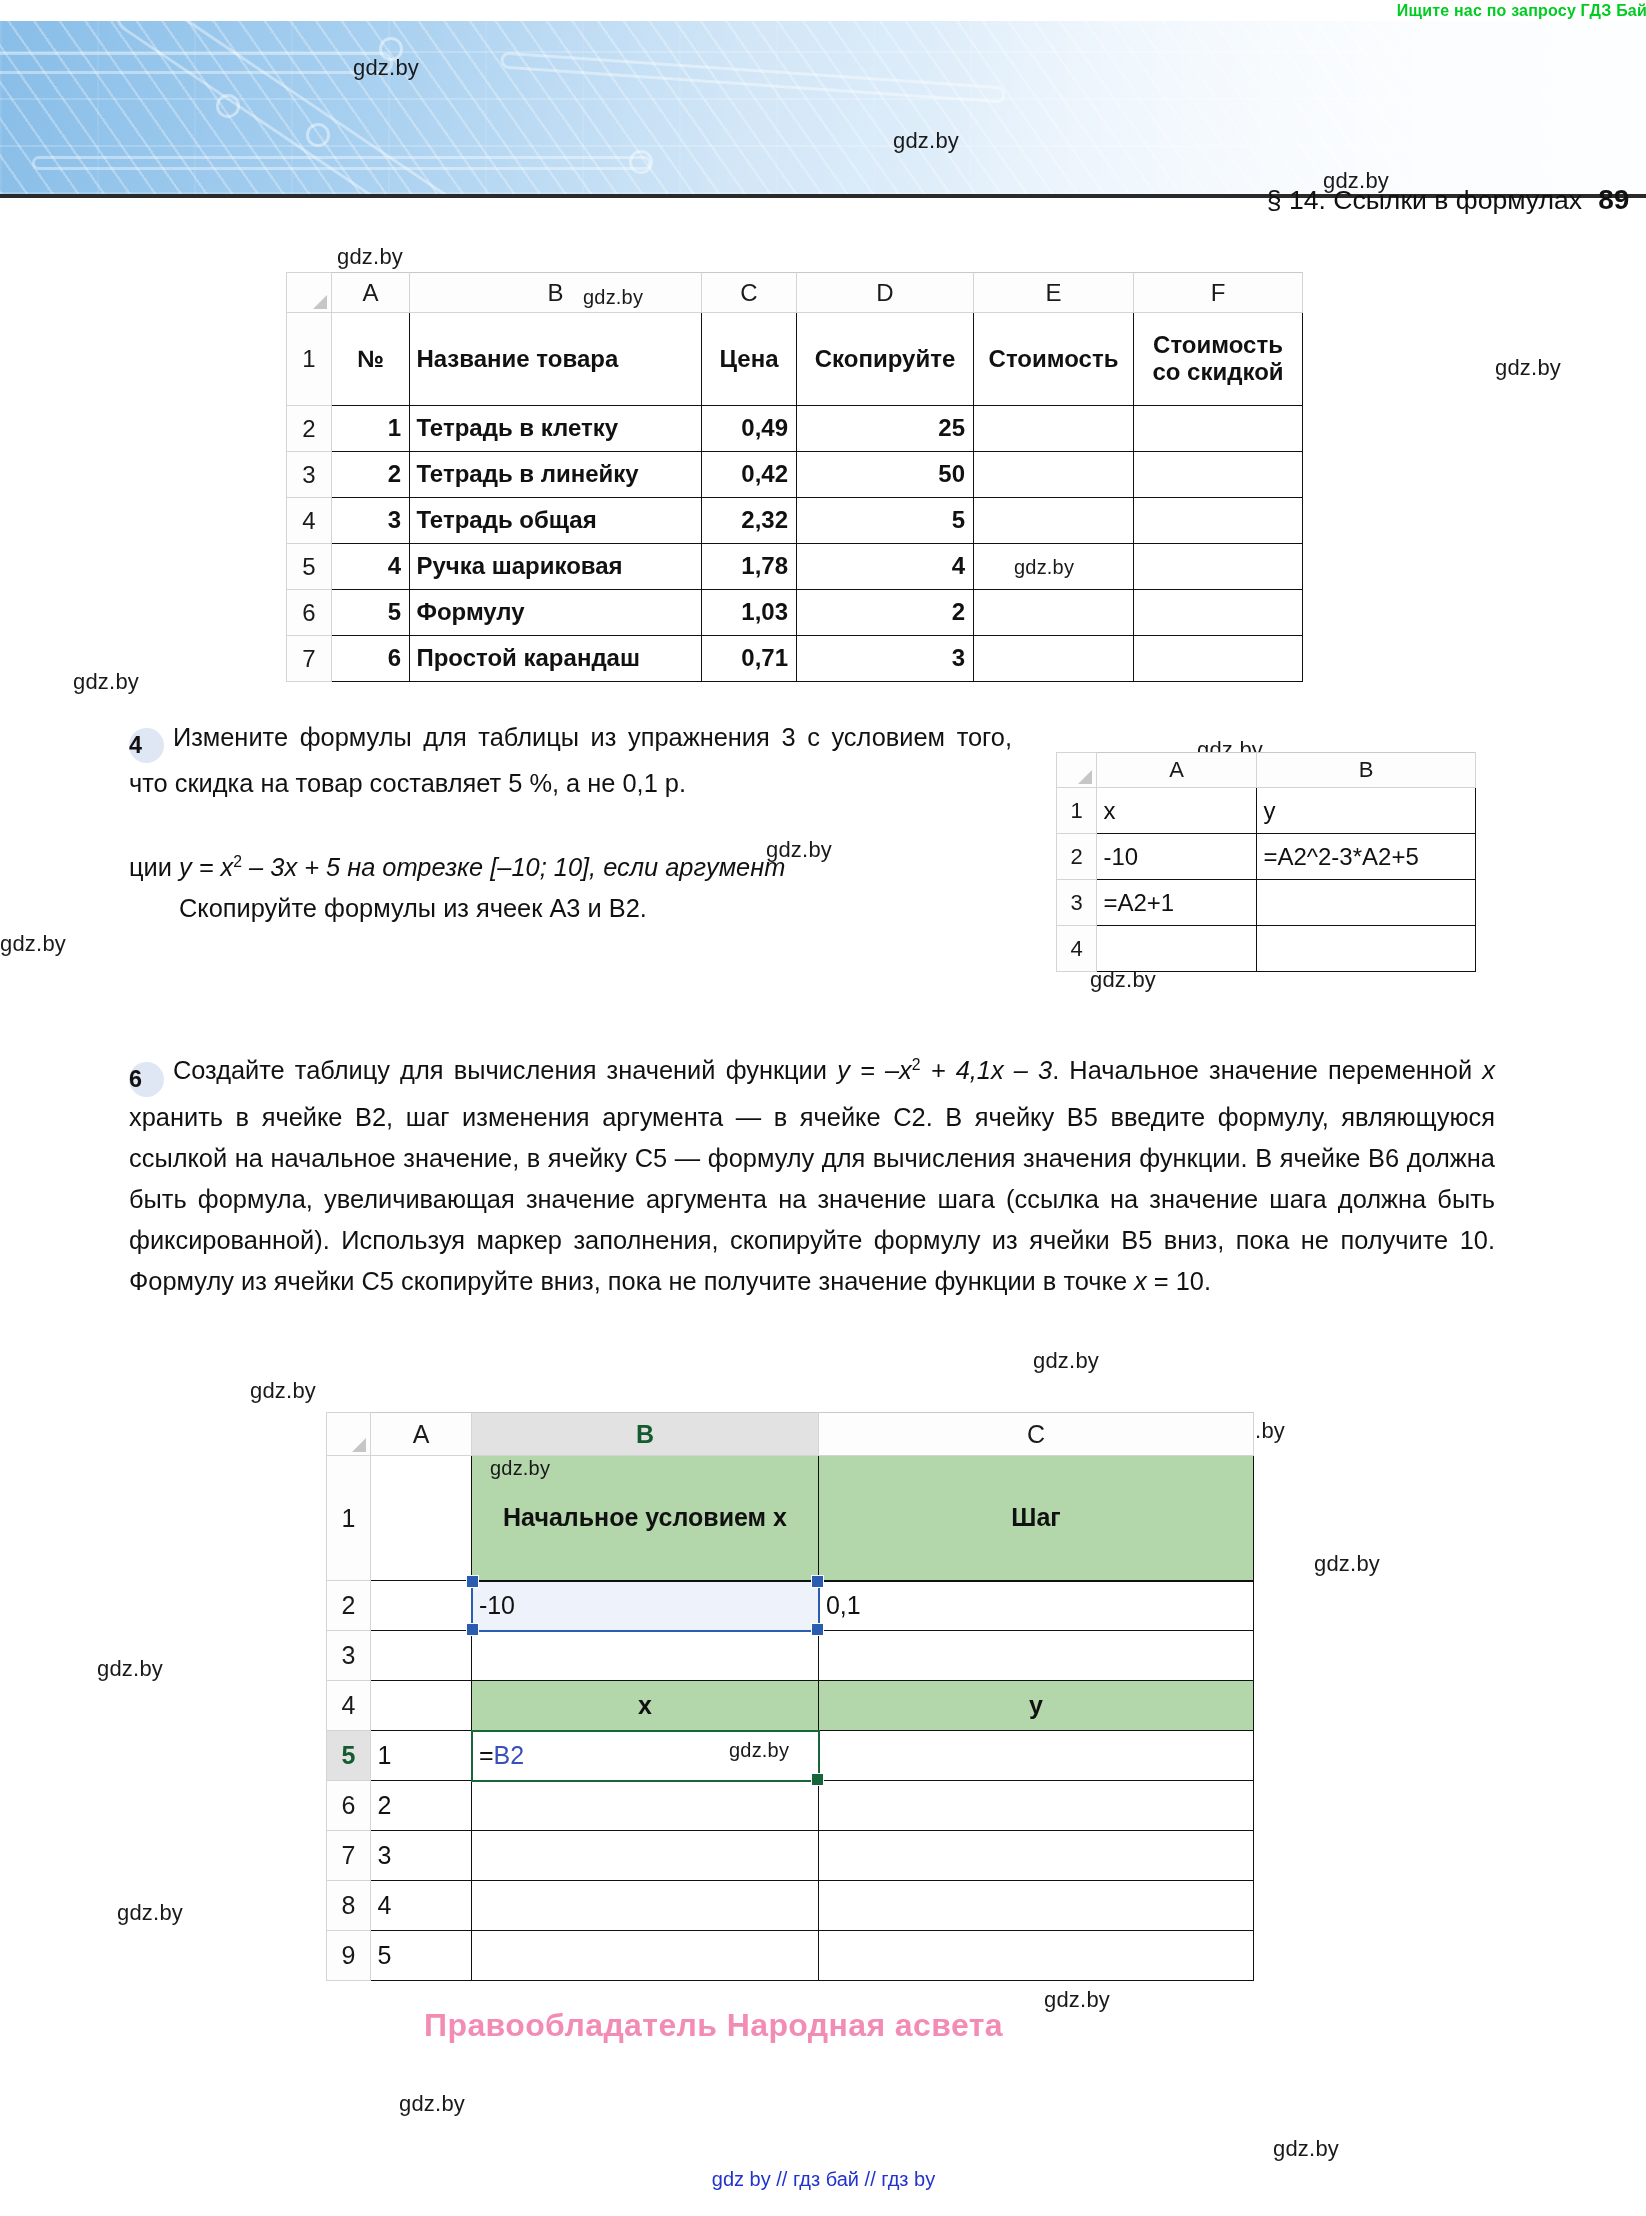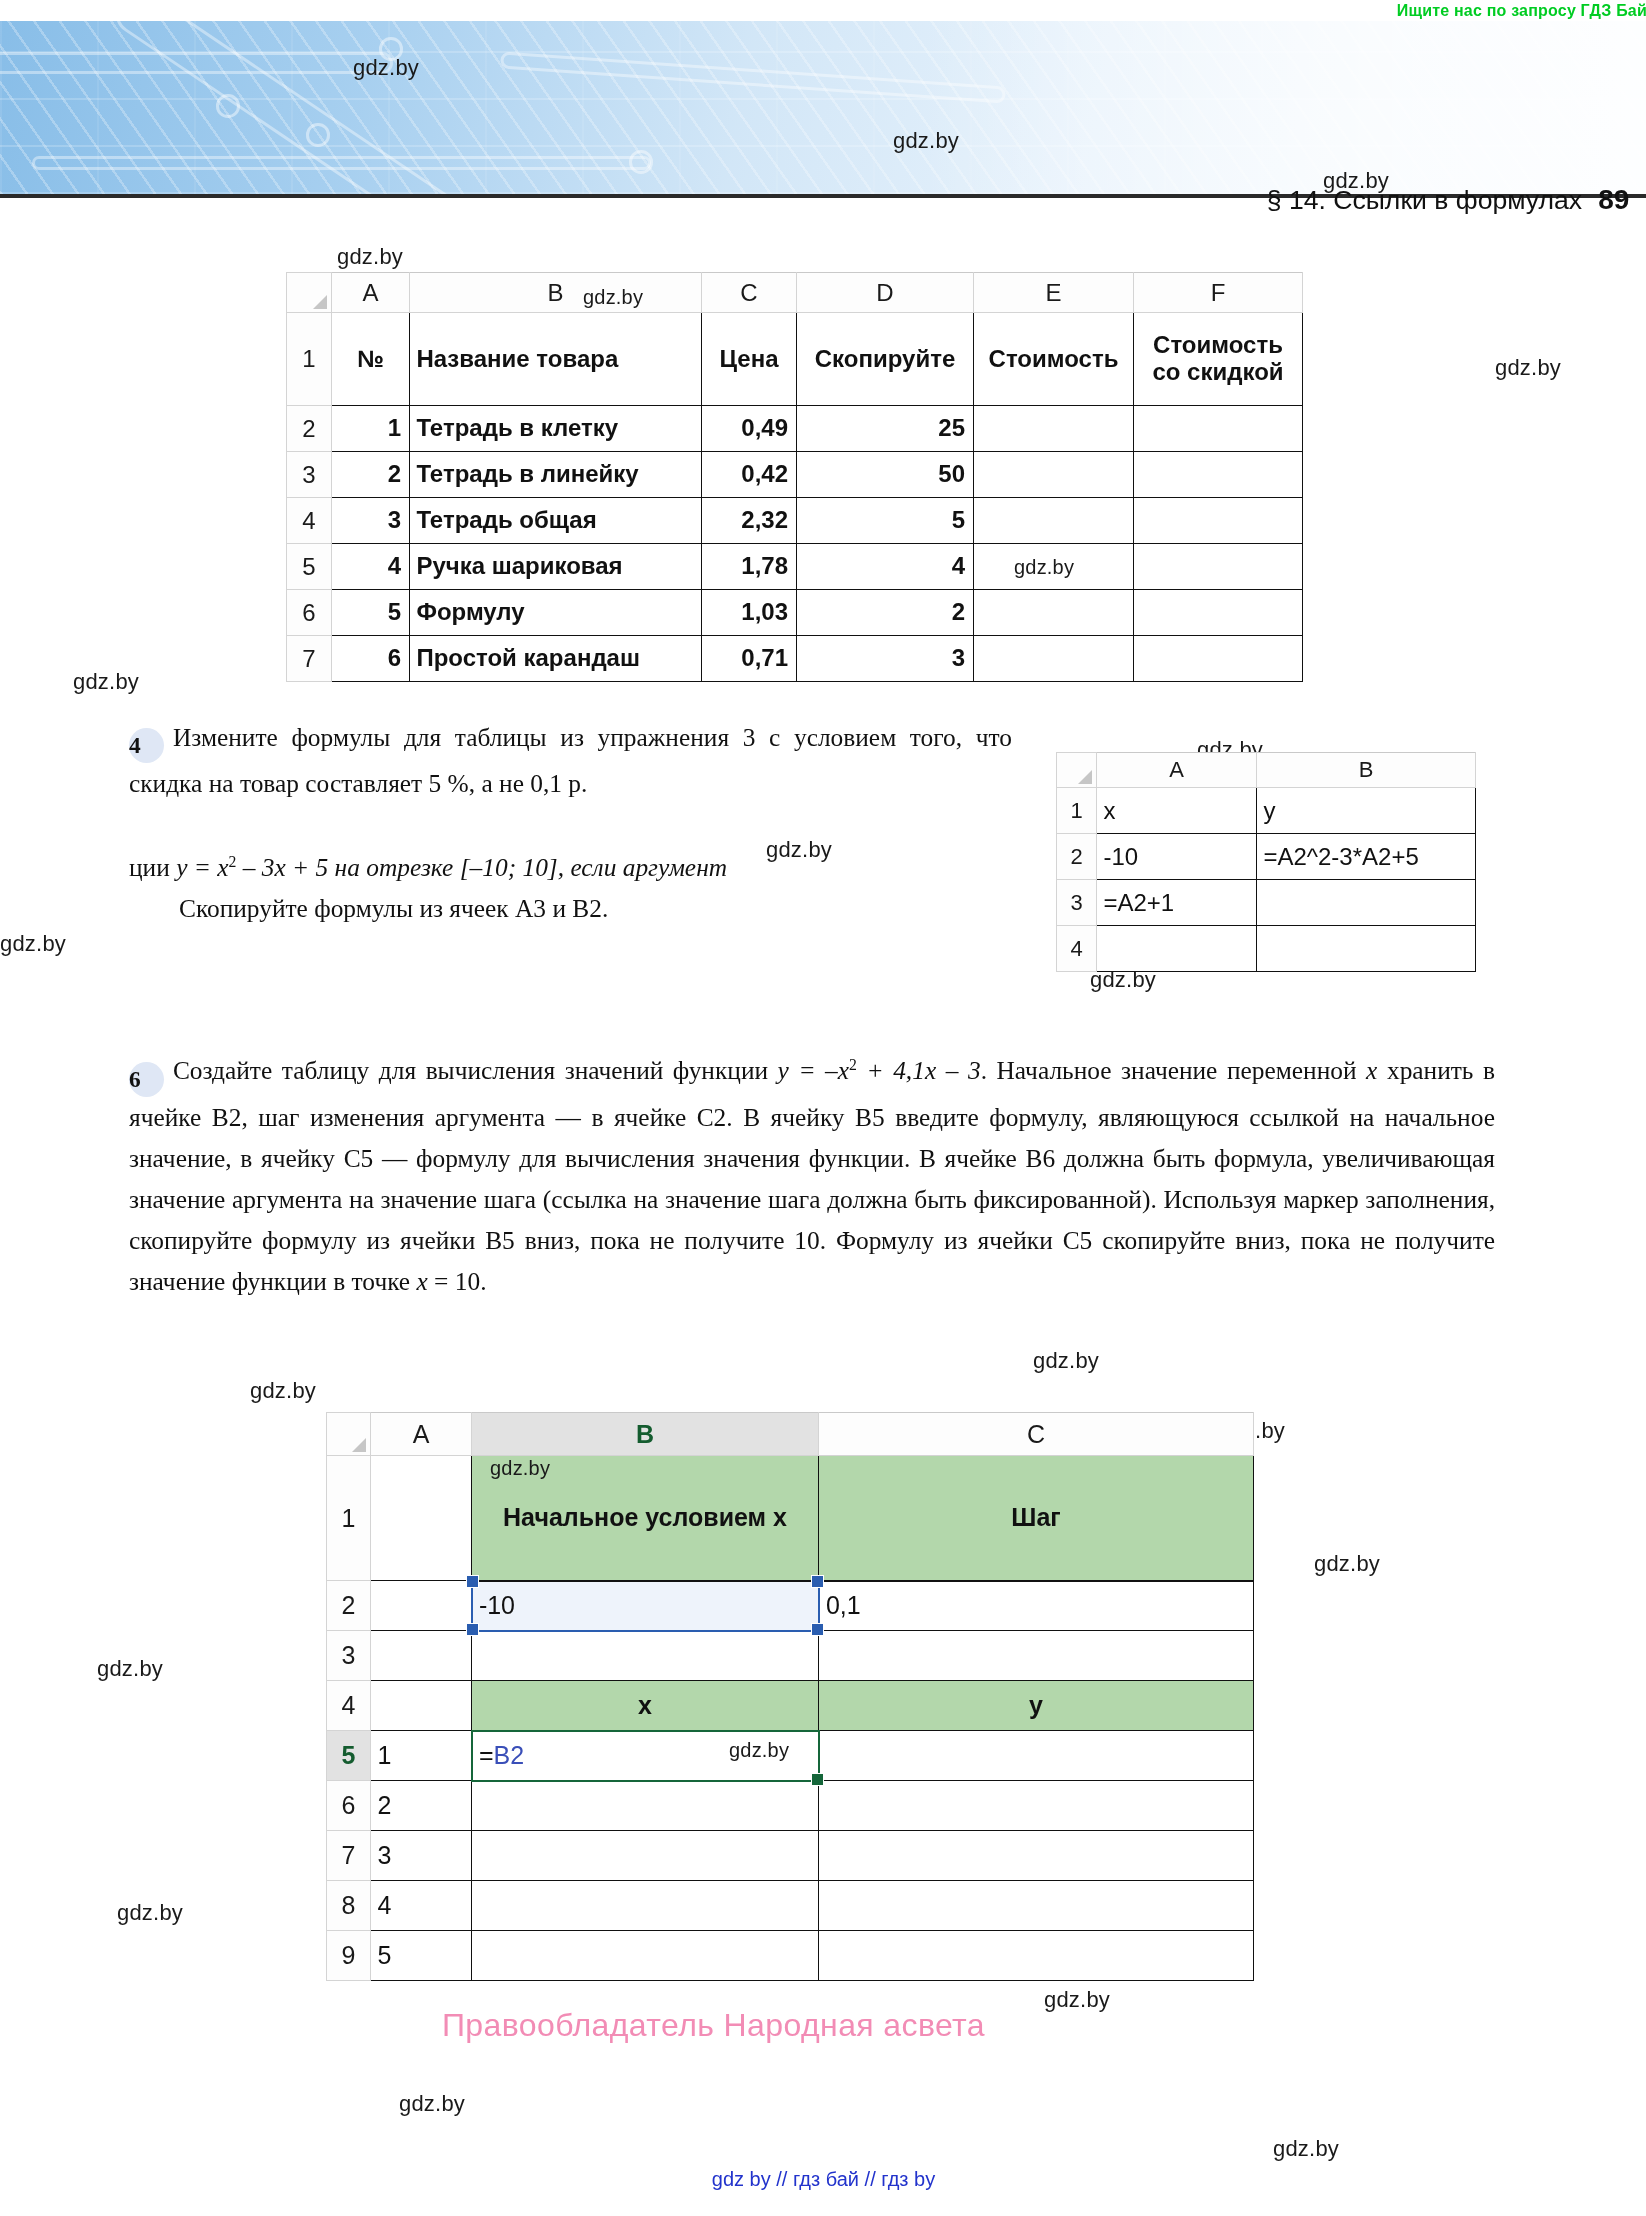--- a/index.html
+++ b/index.html
@@ -94,21 +94,21 @@
   
   #sheet1{left:286px;top:272px;}
   #sheet1 .colhdr{height:39px;font-size:24px;}
   #sheet1 .rowhdr{width:44px;font-size:24px;}
   #sheet1 td.cell{font-size:24px;font-weight:700;line-height:1.12;}
   #sheet1 .pad{padding:0 6.4px;}
   #sheet1 .num{text-align:right;padding-right:8px;}
   #sheet1 .hcell{text-align:center;vertical-align:middle;}
 
   
-  .ex{position:absolute;font-size:25.4px;line-height:41px;color:#111;font-family:Liberation Serif, serif;}
+  .ex{position:absolute;font-size:25.4px;line-height:41px;color:#111;}
   .ex p{margin:0;}
   .badge{
     display:inline-block;width:35px;height:35px;border-radius:50%;
     background:#dfe7f5;color:#111;font-weight:700;font-size:23.4px;
     text-align:center;line-height:35px;vertical-align:-7.3px;margin-right:8.9px;
   }
   .just{text-align:justify;text-align-last:left;}
   sup{font-size:.62em;vertical-align:super;}
   .it{font-style:italic;}
 
@@ -142,21 +142,21 @@
   .selcell .hnd.bl{left:-6.4px;bottom:-6.4px;} .selcell .hnd.br{right:-6.4px;bottom:-6.4px;}
 
   .fcell{position:relative;border:2.4px solid #15663a !important;background:#fff !important;}
   .fcell .fill{position:absolute;right:-6.4px;bottom:-6.4px;width:11.3px;height:11.3px;background:#15663a;border:0.8px solid #fff;}
   .fml{color:#3a4fb8;}
   .fml .eq{color:#111;}
 
   
   .copyright{
     position:absolute;left:0;top:2007px;width:1427px;text-align:center;
-    color:#f28cb5;font-size:32px;font-weight:400;letter-spacing:0.4px;
+    color:#f28cb5;font-size:32px;font-weight:700;letter-spacing:0.4px;
   }
   .bottom-links{
     position:absolute;left:0;top:2168px;width:1647px;text-align:center;
     color:#2233cc;font-size:20px;
   }
 </style>
 </head>
 <body>
 
 <div class="promo-strip">

